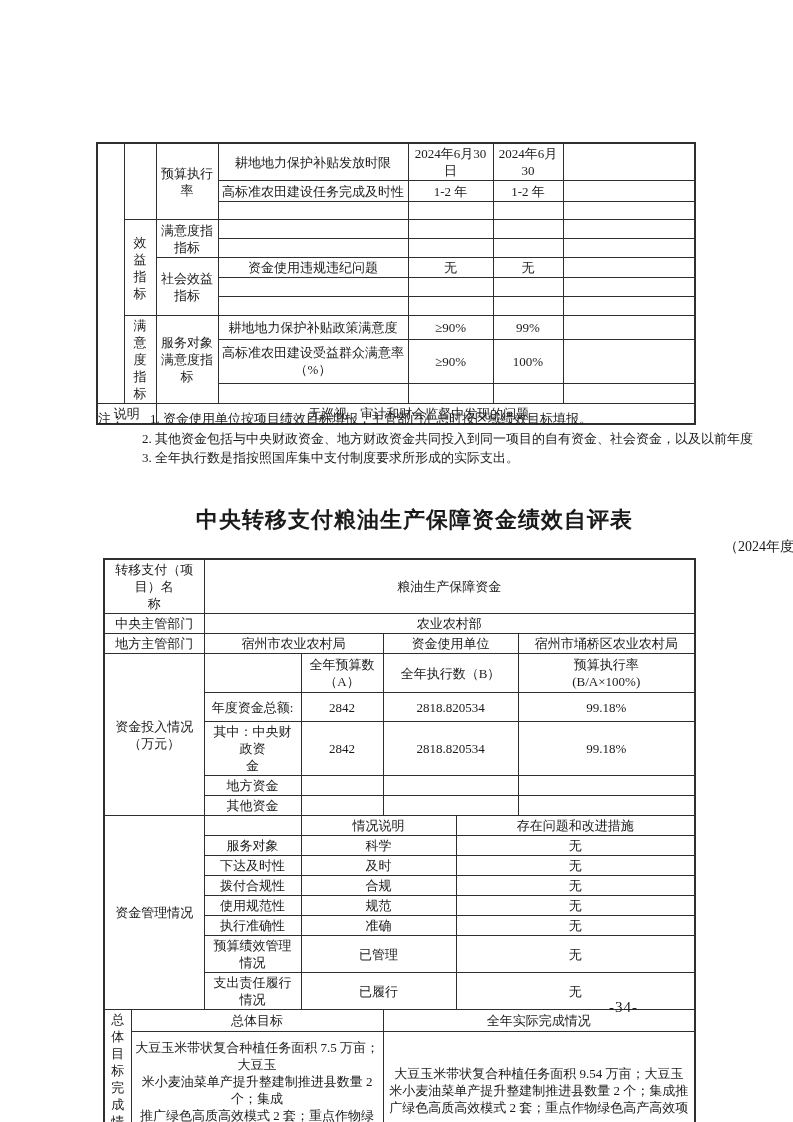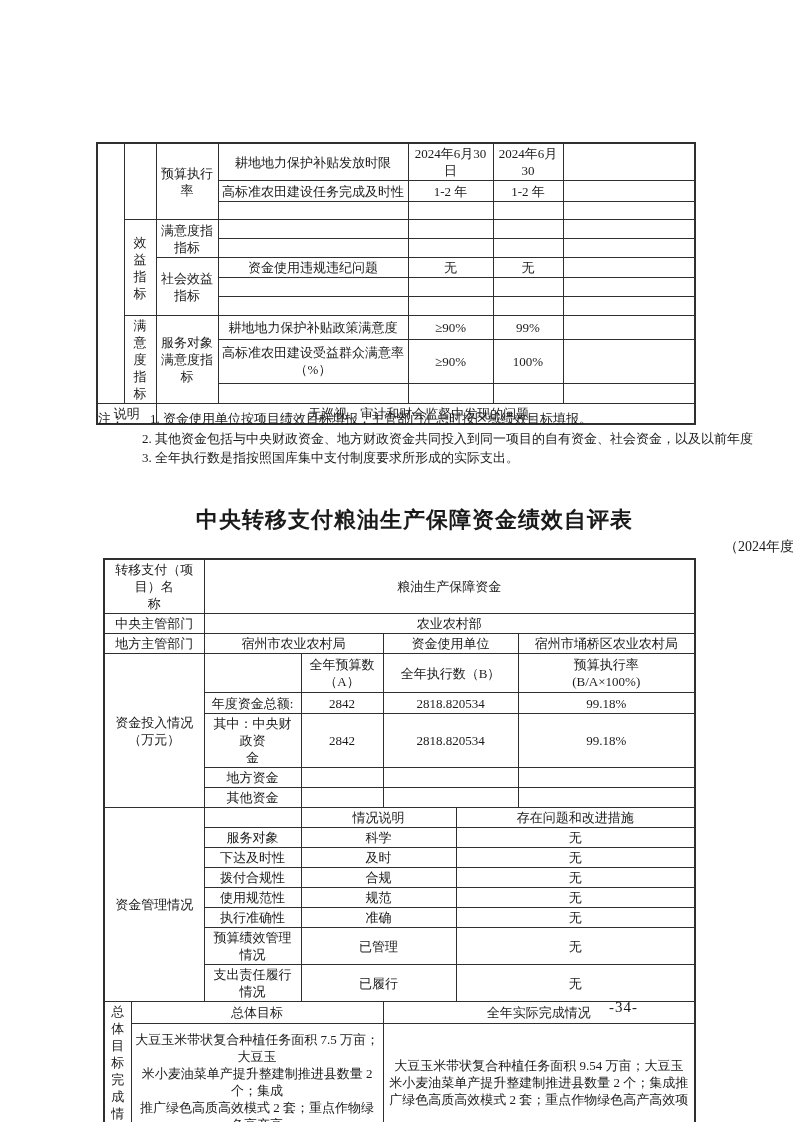--- a/index.html
+++ b/index.html
@@ -197,21 +197,21 @@
     </tr>
     <tr style="height:39px">
       <td colspan="2" rowspan="5">资金投入情况
 （万元）</td>
       <td></td>
       <td>全年预算数（A）</td>
       <td colspan="2">全年执行数（B）</td>
       <td>预算执行率
 (B/A×100%)</td>
     </tr>
-    <tr style="height:21px">
+    <tr style="height:29px">
       <td class="left">年度资金总额:</td>
       <td>2842</td>
       <td colspan="2">2818.820534</td>
       <td class="left">99.18%</td>
     </tr>
     <tr style="height:33px">
       <td class="left">其中：中央财政资
 金</td>
       <td>2842</td>
       <td colspan="2">2818.820534</td>

